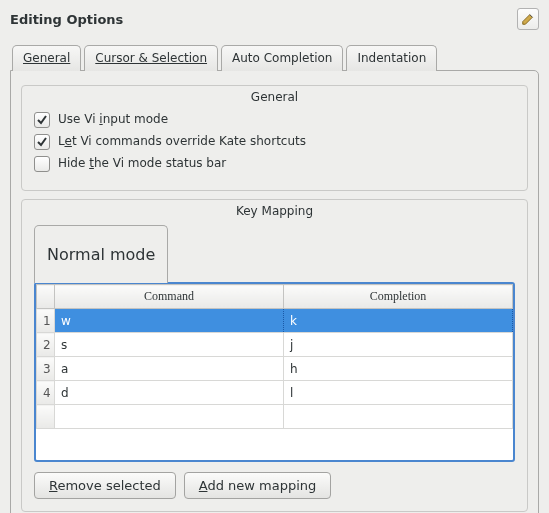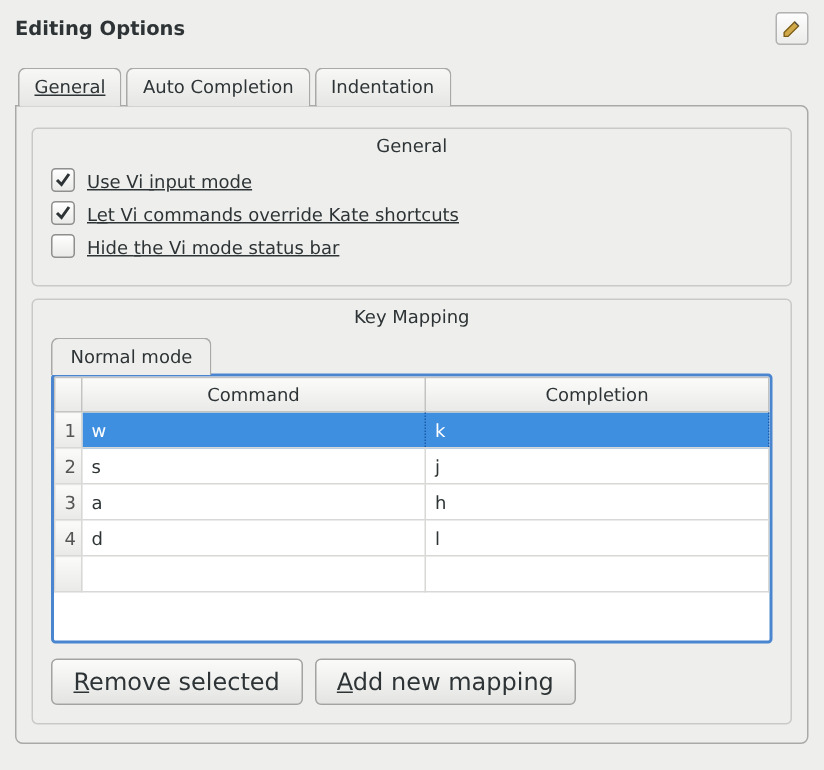--- a/index.html
+++ b/index.html
@@ -56,58 +56,59 @@
   padding: 20px 12px 12px 12px;
   position: relative;
 }
 .groupbox-title {
   position: absolute;
   top: 4px; left: 0; right: 0;
   text-align: center;
   font-size: 12px;
   color: #2e3436;
 }
-.check-row { display: flex; align-items: flex-end; gap: 8px; margin: 6px 0; text-decoration: underline; }
+.check-row { display: flex; align-items: flex-start; gap: 8px; margin: 6px 0; }
 .chk {
   width: 16px; height: 16px;
   border: 1px solid #8f8f8d;
   border-radius: 3px;
   background: linear-gradient(#fff,#eaeae8);
   display: flex; align-items: center; justify-content: center;
 }
 .chk svg { width: 12px; height: 12px; display: none; }
 .chk.checked svg { display: block; }
 .lbl .ul { text-decoration: underline; }
 
 .inner-tabstrip { display: flex; margin-top: 4px; }
 .inner-tab {
-  padding: 5px 12px;
+  padding: 19px 12px;
   border: 1px solid #a9a9a7;
   border-bottom: none;
   border-radius: 5px 5px 0 0;
   background: #eeeeec;
-  font-size: 12px;
+  font-size: 16px;
   position: relative;
   top: 1px;
   z-index: 2;
 }
 .table-wrap {
   border: 2px solid #4a86cf;
   border-radius: 3px;
   background: #fff;
   height: 180px;
   overflow: hidden;
 }
 table { width: 100%; border-collapse: collapse; table-layout: fixed; }
 th {
   background: linear-gradient(#fbfbfa,#e9e9e7);
   border: 1px solid #c3c3c1;
   font-weight: normal;
   padding: 4px 6px;
   font-size: 12px;
+  font-family: Liberation Serif, serif;
 }
 th.rownum-h { width: 18px; }
 td {
   border: 1px solid #d8d8d6;
   padding: 4px 6px;
   font-size: 12px;
   height: 24px;
 }
 td.rownum {
   width: 18px;
@@ -119,41 +120,42 @@
   background: #3f8fe0;
   color: #fff;
   border: 1px dotted #1a5aa8;
 }
 .btn-row { display: flex; gap: 8px; margin-top: 10px; }
 .btn {
   padding: 5px 14px;
   border: 1px solid #a3a3a1;
   border-radius: 4px;
   background: linear-gradient(#fbfbfa,#e4e4e2);
-  font-size: 16px;
+  font-size: 13px;
   cursor: default;
 }
 .btn .ul { text-decoration: underline; }
 </style>
 </head>
 <body>
 
 <div class="window">
   <div class="title-row">
     <div class="title">Editing Options</div>
     <div class="edit-icon-btn">
       <svg viewBox="0 0 16 16">
           <path d="M2 11 L10 3 L13 6 L5 14 L2 14 Z" fill="#cfa94a" stroke="#7a5b10" stroke-width="1"></path>
           <path d="M10 3 L13 6" stroke="#555" stroke-width="1"></path>
         </svg>
     </div>
   </div>
 
   <div class="tabstrip">
     <div class="tab"><span class="ul">General</span></div>
+    <div class="tab"><span class="ul">Cursor &amp; Selection</span></div>
     <div class="tab"><span>Auto Completion</span></div>
     <div class="tab"><span>Indentation</span></div>
   </div>
 
   <div class="tab-panel">
 
     <div class="groupbox">
       <div class="groupbox-title">General</div>
 
       <div class="check-row">

